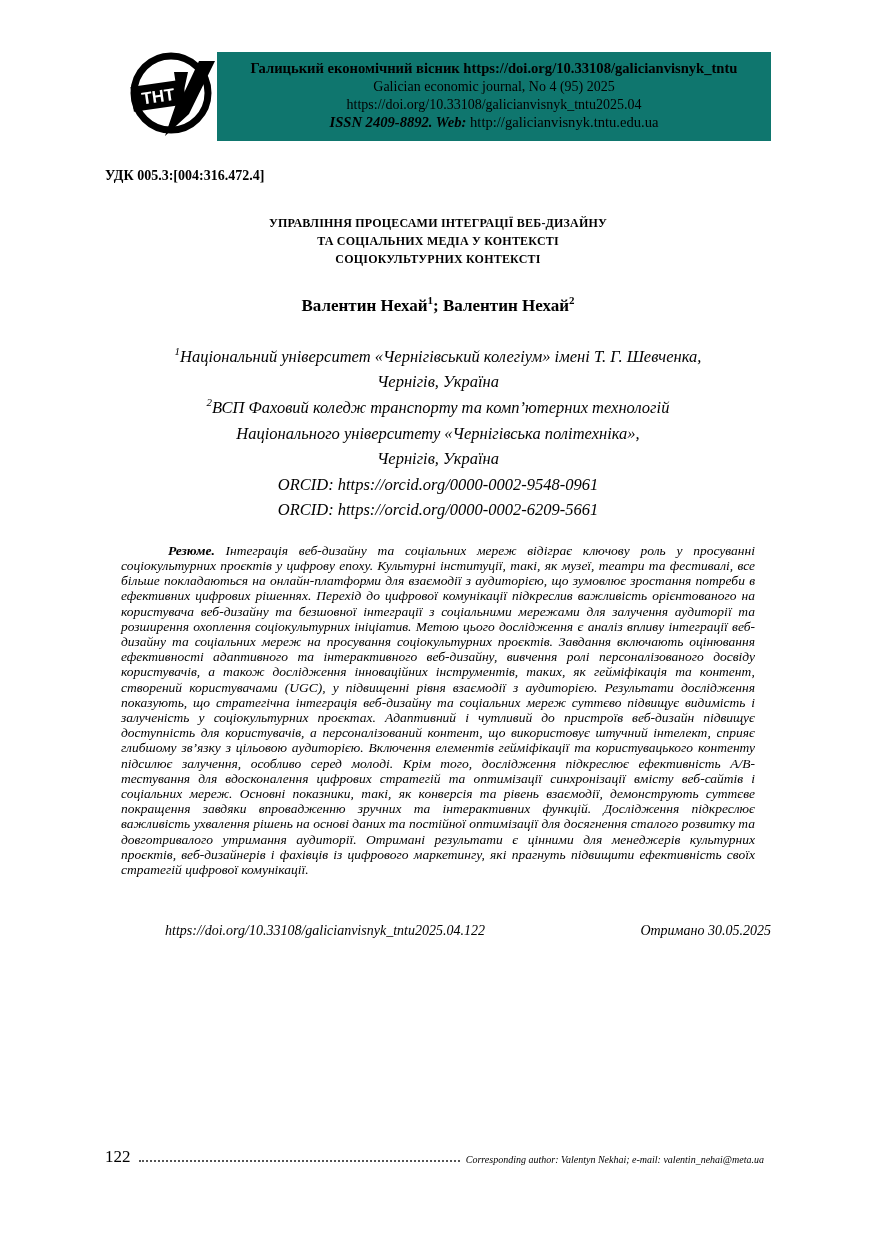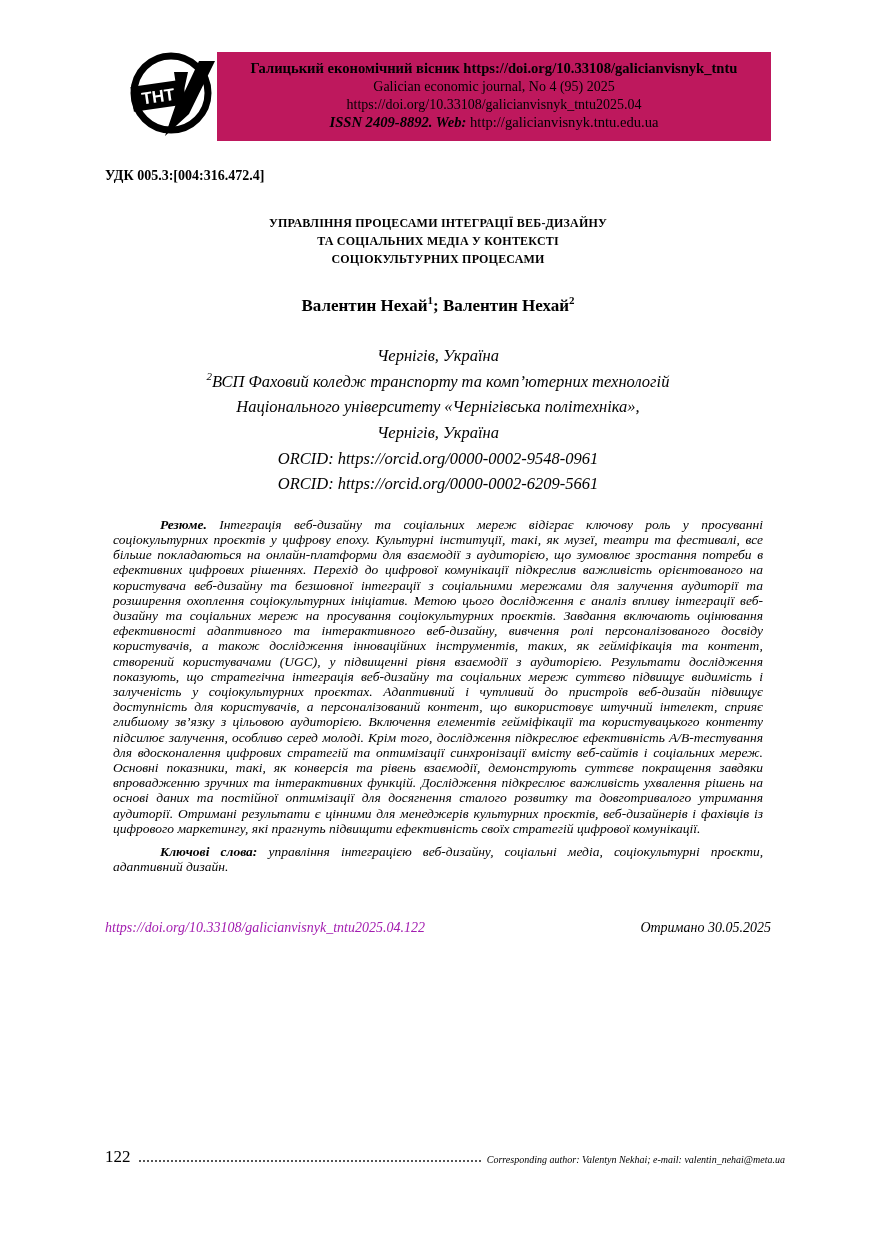--- a/index.html
+++ b/index.html
@@ -10,52 +10,52 @@
     position:relative;
     -webkit-font-smoothing:antialiased;
   }
   .page { position:absolute; inset:0; padding:48px 106px 0 105px; box-sizing:border-box; }
 
   
   .header-row { display:flex; align-items:flex-start; }
   .logo { width:92px; height:92px; margin-left:20px; flex:none; }
   .masthead {
     flex:1; margin-top:4px;
-    background:#be185d; text-align:center;
+    background:#0f766e; text-align:center;
     padding:7px 6px 9px; line-height:1.28;
   }
   .m1 { font-weight:bold; font-size:14.6px; }
   .m2, .m3 { font-size:14px; }
   .m4 { font-size:14.6px; }
   .m4 .issn { font-weight:bold; font-style:italic; }
   .m4 .url  { font-weight:normal;text-align:right; }
 
   .udc { margin-top:27px; font-weight:bold; font-size:14px; }
 
   .title { margin-top:30px; text-align:center; font-weight:bold; font-size:12px; line-height:1.5; letter-spacing:.2px; }
 
   .authors { margin-top:26px; text-align:center; font-weight:bold; font-size:17px; }
   .authors sup, .affils sup { font-size:11px; }
 
   .affils { margin-top:27px; text-align:center; font-style:italic; font-size:16.5px; line-height:1.55; }
 
   .abstract, .keywords {
-    margin:8px; text-align:justify; font-style:italic;
+    margin:16px; text-align:justify; font-style:italic;
     font-size:13.5px; line-height:15.2px; text-indent:47px;
   }
   .abstract { margin-top:20px; }
   .lbl { font-weight:bold; }
 
   .doi-row {
     margin-top:46px; display:flex; justify-content:space-between; align-items:baseline;
     font-style:italic; font-size:14px;
   }
-  .doi-link { color:#a21caf; text-decoration:none; cursor:pointer; }
+  .doi-link { color:#000000; margin-left:60px; text-decoration:none; cursor:pointer; }
 
-  .footer { position:absolute; left:105px; right:92px; top:1148px; display:flex; align-items:flex-end; }
+  .footer { position:absolute; left:105px; right:113px; top:1148px; display:flex; align-items:flex-end; }
   .pagenum { font-size:17px; line-height:1; }
   .leader { flex:1; border-bottom:2px dotted #555; margin:0 6px 3px 8px; }
   .corresponding { font-style:italic; font-size:10px; white-space:nowrap; }
 </style>
 </head>
 <body>
 
 <div class="page">
 
   <div class="header-row">
@@ -75,39 +75,39 @@
       <div class="m3">https://doi.org/10.33108/galicianvisnyk_tntu2025.04</div>
       <div class="m4"><span class="issn">ISSN 2409-8892. Web: </span><span class="url">http://galicianvisnyk.tntu.edu.ua</span></div>
     </div>
   </div>
 
   <div class="udc">УДК 005.3:[004:316.472.4]</div>
 
   <h1 class="title">
     <span>УПРАВЛІННЯ ПРОЦЕСАМИ ІНТЕГРАЦІЇ ВЕБ-ДИЗАЙНУ</span><br>
     <span>ТА СОЦІАЛЬНИХ МЕДІА У КОНТЕКСТІ</span><br>
-    <span>СОЦІОКУЛЬТУРНИХ ПРОЦЕСАМИ</span>
+    <span>СОЦІОКУЛЬТУРНИХ КОНТЕКСТІ</span>
   </h1>
 
   <div class="authors">
     <span>Валентин Нехай</span><sup>1</sup><span>; </span><span>Валентин Нехай</span><sup>2</sup>
   </div>
 
   <div class="affils">
+    <div><sup>1</sup><span>Національний університет «Чернігівський колегіум» імені Т. Г. Шевченка,</span></div>
     <div>Чернігів, Україна</div>
     <div><sup>2</sup><span>ВСП Фаховий коледж транспорту та комп’ютерних технологій</span></div>
     <div>Національного університету «Чернігівська політехніка»,</div>
     <div>Чернігів, Україна</div>
     <div>ORCID: https://orcid.org/0000-0002-9548-0961</div>
     <div>ORCID: https://orcid.org/0000-0002-6209-5661</div>
   </div>
 
   <p class="abstract"><span class="lbl">Резюме.</span><span> Інтеграція веб-дизайну та соціальних мереж відіграє ключову роль у просуванні соціокультурних проєктів у цифрову епоху. Культурні інституції, такі, як музеї, театри та фестивалі, все більше покладаються на онлайн-платформи для взаємодії з аудиторією, що зумовлює зростання потреби в ефективних цифрових рішеннях. Перехід до цифрової комунікації підкреслив важливість орієнтованого на користувача веб-дизайну та безшовної інтеграції з соціальними мережами для залучення аудиторії та розширення охоплення соціокультурних ініціатив. Метою цього дослідження є аналіз впливу інтеграції веб-дизайну та соціальних мереж на просування соціокультурних проєктів. Завдання включають оцінювання ефективності адаптивного та інтерактивного веб-дизайну, вивчення ролі персоналізованого досвіду користувачів, а також дослідження інноваційних інструментів, таких, як гейміфікація та контент, створений користувачами (UGC), у підвищенні рівня взаємодії з аудиторією. Результати дослідження показують, що стратегічна інтеграція веб-дизайну та соціальних мереж суттєво підвищує видимість і залученість у соціокультурних проєктах. Адаптивний і чутливий до пристроїв веб-дизайн підвищує доступність для користувачів, а персоналізований контент, що використовує штучний інтелект, сприяє глибшому зв’язку з цільовою аудиторією. Включення елементів гейміфікації та користувацького контенту підсилює залучення, особливо серед молоді. Крім того, дослідження підкреслює ефективність A/B-тестування для вдосконалення цифрових стратегій та оптимізації синхронізації вмісту веб-сайтів і соціальних мереж. Основні показники, такі, як конверсія та рівень взаємодії, демонструють суттєве покращення завдяки впровадженню зручних та інтерактивних функцій. Дослідження підкреслює важливість ухвалення рішень на основі даних та постійної оптимізації для досягнення сталого розвитку та довготривалого утримання аудиторії. Отримані результати є цінними для менеджерів культурних проєктів, веб-дизайнерів і фахівців із цифрового маркетингу, які прагнуть підвищити ефективність своїх стратегій цифрової комунікації.</span></p>
 
-  <p class="keywords"><span class="lbl">Ключові слова:</span><span> управління інтеграцією веб-дизайну, соціальні медіа, соціокультурні проєкти, адаптивний дизайн.</span></p>
 
   <div class="doi-row">
     <a class="doi-link" href="#">https://doi.org/10.33108/galicianvisnyk_tntu2025.04.122</a>
     <span class="received">Отримано 30.05.2025</span>
   </div>
 
   <div class="footer">
     <span class="pagenum">122</span>
     <span class="leader"></span>
     <span class="corresponding">Corresponding author: Valentyn Nekhai; e-mail: valentin_nehai@meta.ua</span>

